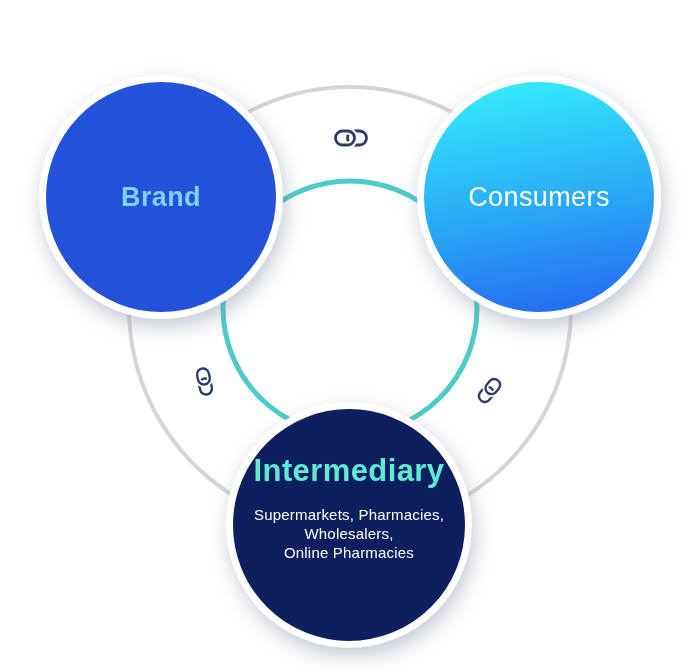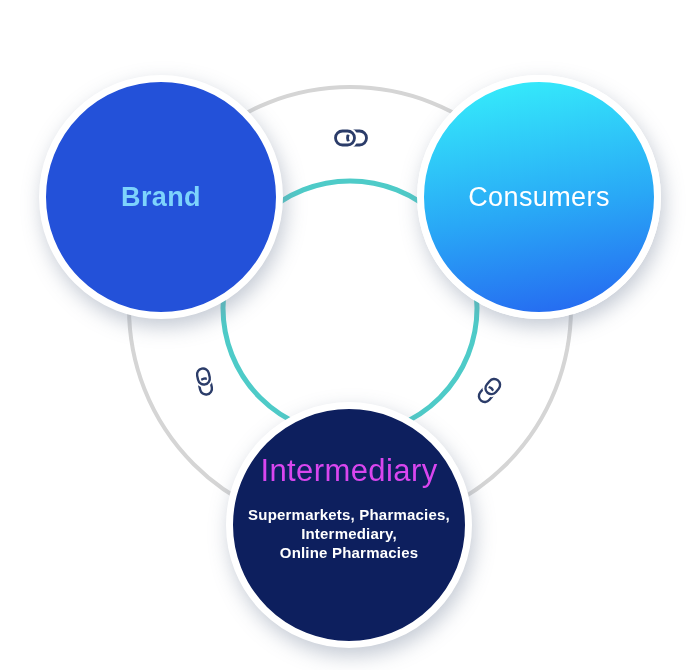--- a/index.html
+++ b/index.html
@@ -105,32 +105,32 @@
     font-weight: 400;
     letter-spacing: 0.4px;
   }
   .node-intermediary {
     left: 226px; top: 402px;
     width: 246px; height: 246px;
     background: #0d1f5e;
   }
   .node-intermediary .inner { transform: translateY(-18px); }
   .node-intermediary .node-label {
-    color: #d946ef;
+    color: #5eead4;
     font-size: 31px;
-    font-weight: 400;
+    font-weight: 700;
     letter-spacing: 0.4px;
     display: block;
     margin-bottom: 16px;
   }
   .node-intermediary .subline {
     display: block;
     color: #ffffff;
     font-size: 15px;
-    font-weight: 700;
+    font-weight: 400;
     line-height: 19px;
     letter-spacing: 0.2px;
   }
 </style>
 </head>
 <body>
 
 <div class="canvas">
 
   <svg class="rings" width="700" height="670">
@@ -166,18 +166,18 @@
   </div>
 
   <div class="node node-consumers">
     <span class="node-label">Consumers</span>
   </div>
 
   <div class="node node-intermediary">
     <div class="inner">
       <span class="node-label">Intermediary</span>
       <span class="subline">Supermarkets, Pharmacies,</span>
-      <span class="subline">Intermediary,</span>
+      <span class="subline">Wholesalers,</span>
       <span class="subline">Online Pharmacies</span>
     </div>
   </div>
 
 </div>
 
 </body></html>

